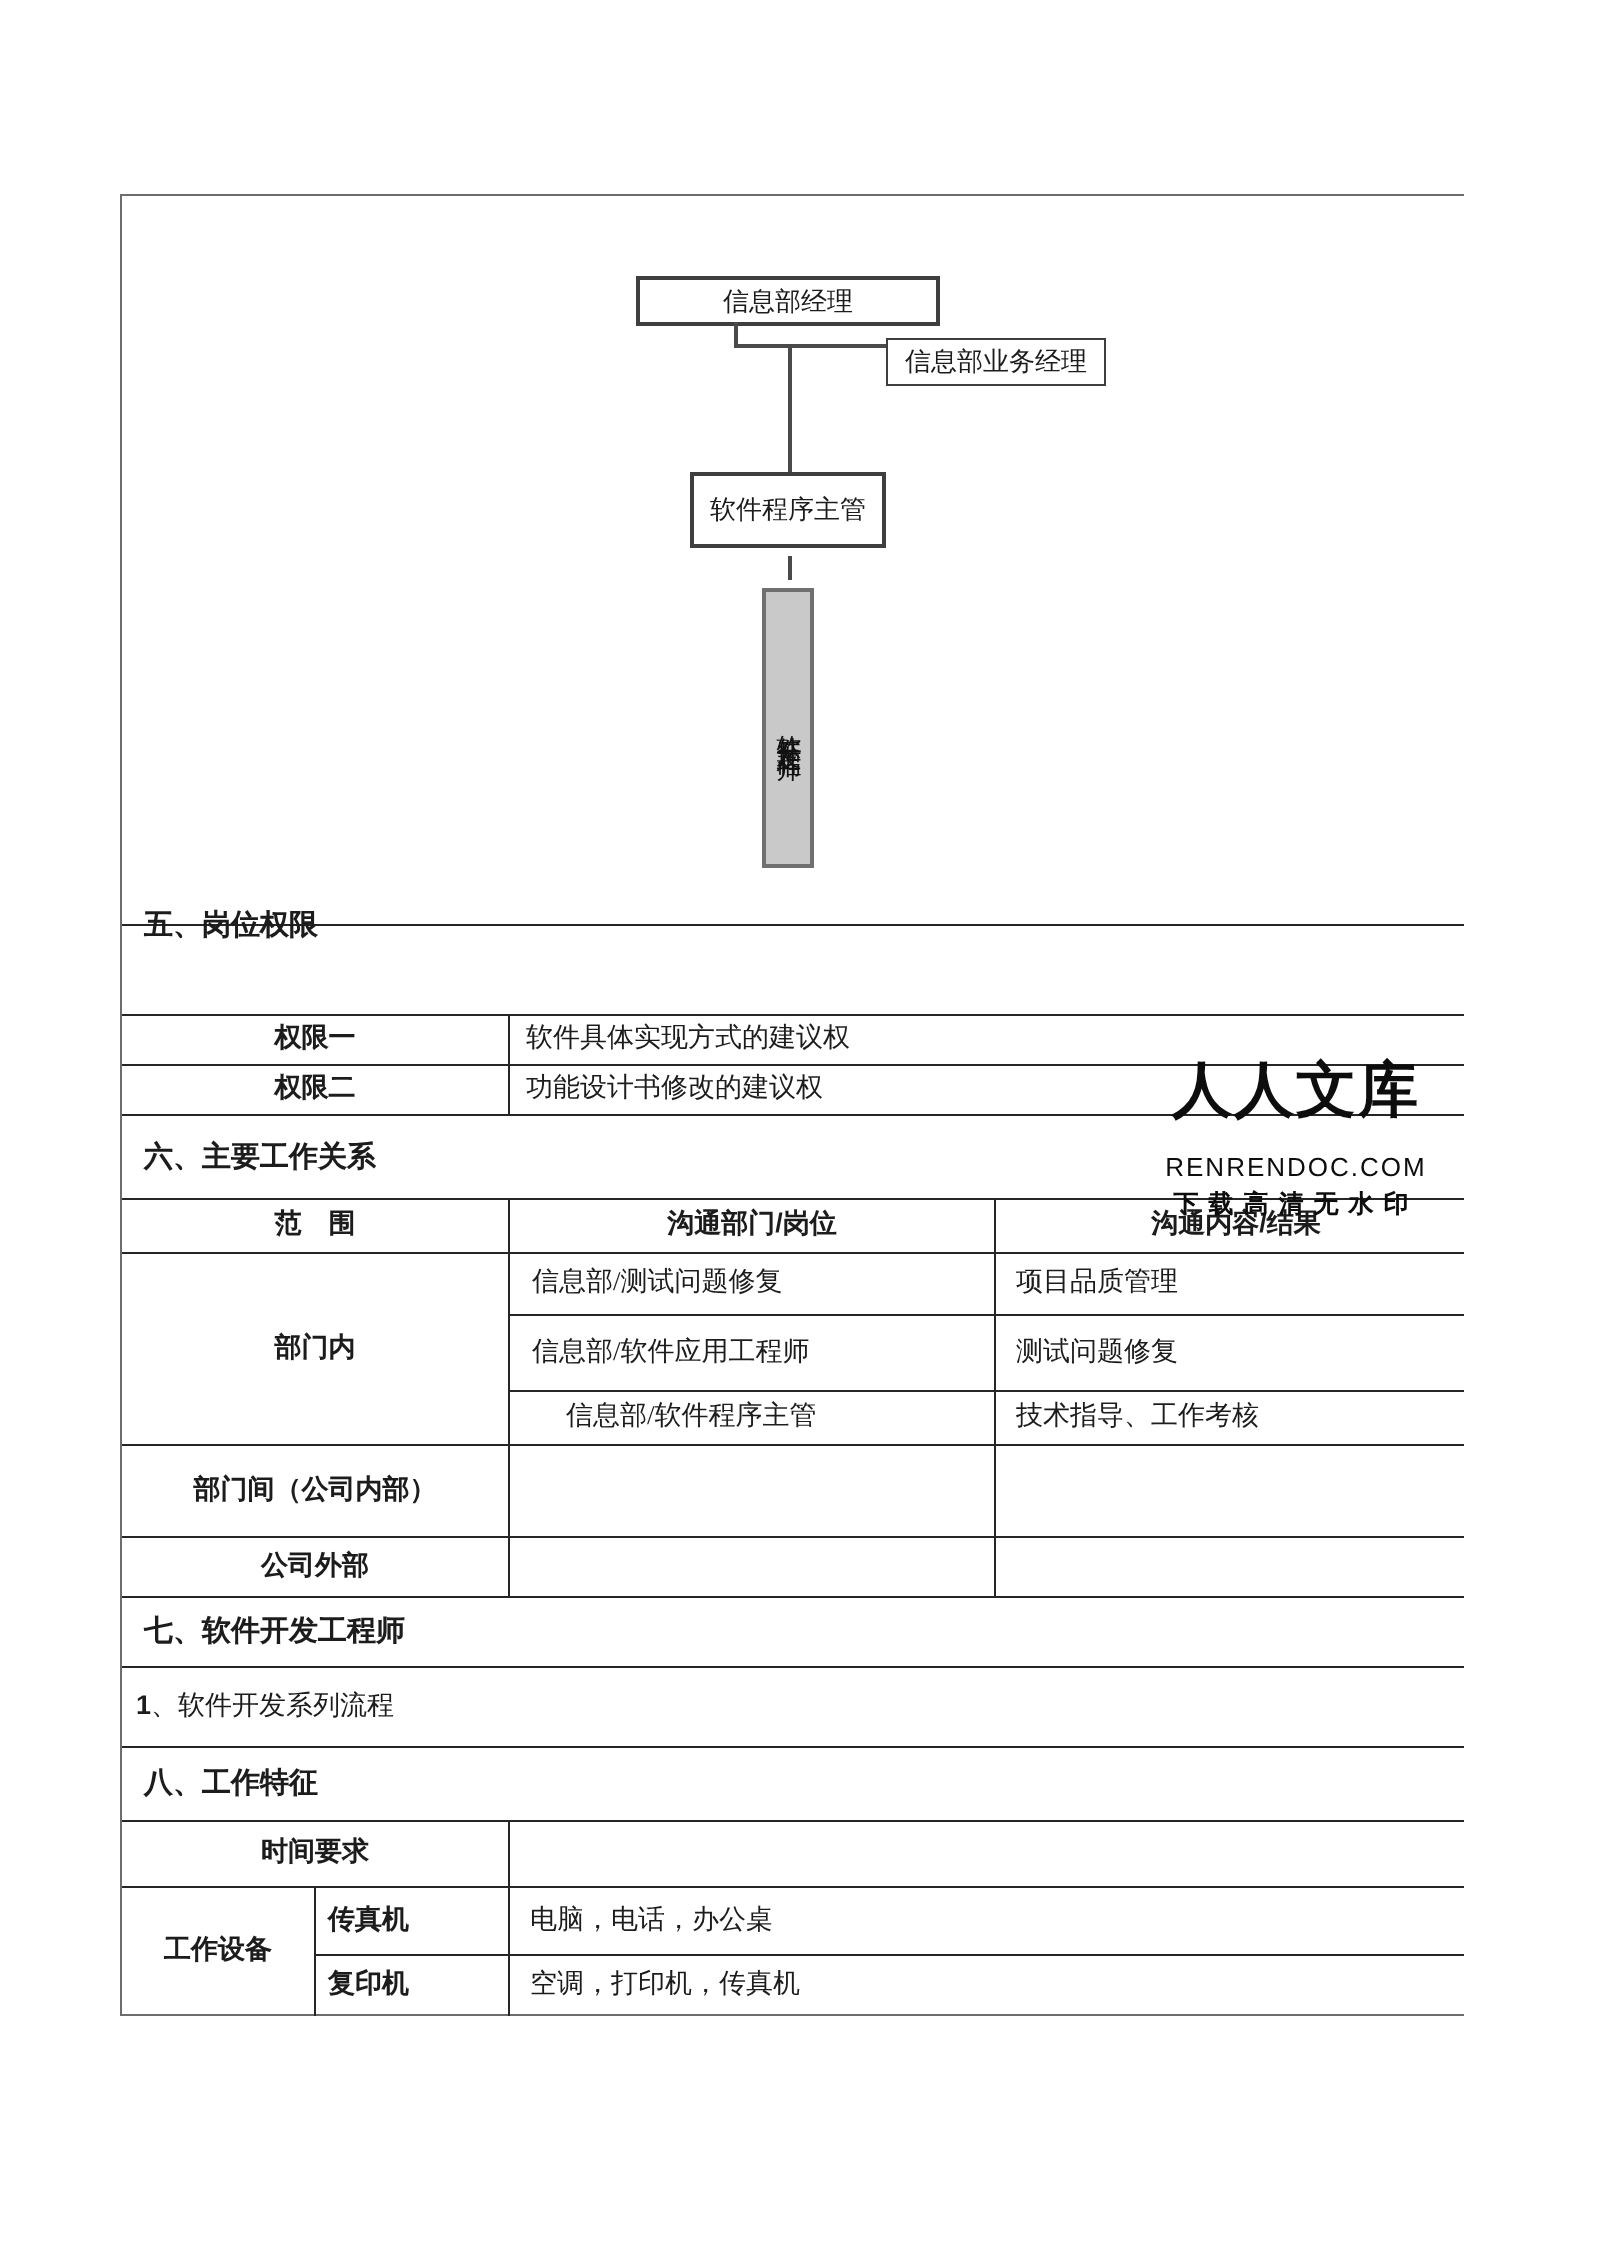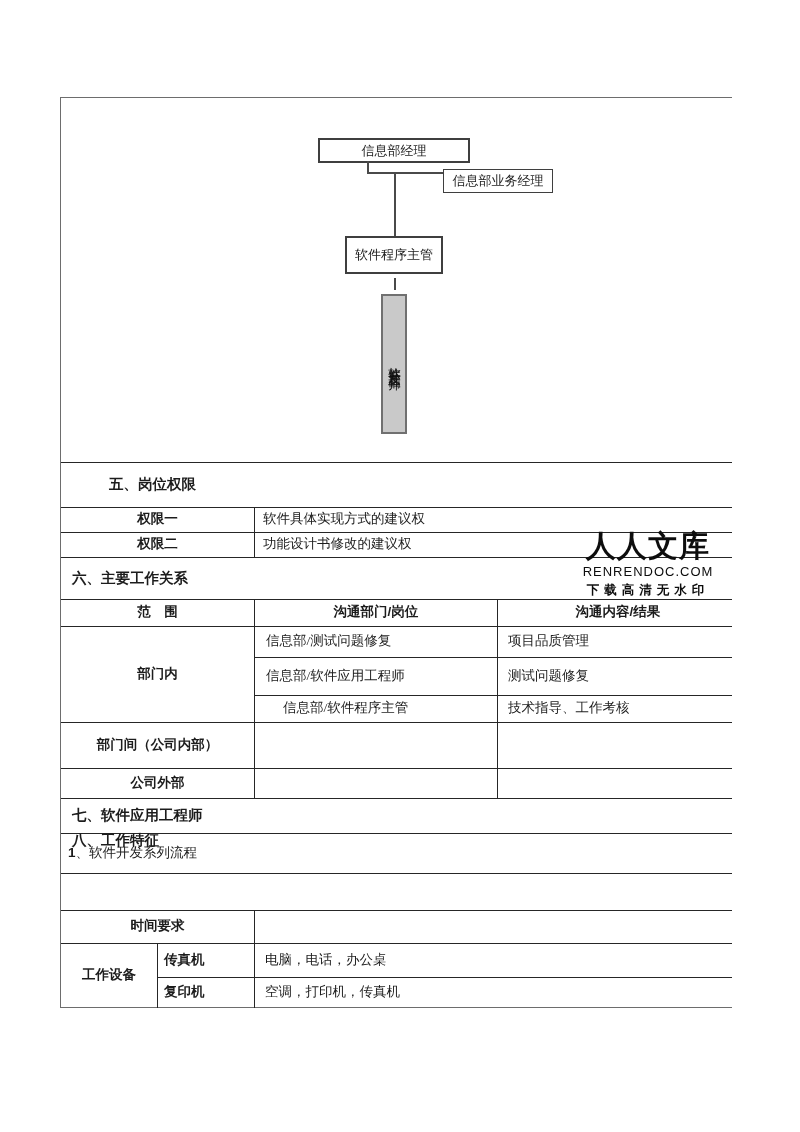--- a/index.html
+++ b/index.html
@@ -15,21 +15,21 @@
   .sec{position:absolute;display:flex;align-items:center;
        font-family:"Liberation Sans","DejaVu Sans",sans-serif;font-weight:bold;font-size:14.5px;}
   .orgbox{position:absolute;display:flex;align-items:center;justify-content:center;
           border:2px solid #3f3f3f;box-sizing:border-box;background:#ffffff;font-size:13px;}
   .conn{position:absolute;background:#4a4a4a;}
   .vbox{position:absolute;left:381px;top:294px;width:26px;height:140px;background:#c9c9c9;
         border:2px solid #707070;box-sizing:border-box;display:flex;align-items:center;justify-content:center;}
   .vtext{writing-mode:vertical-rl;text-orientation:upright;font-size:12.5px;letter-spacing:2px;color:#111;}
   .wm{position:absolute;left:578px;top:529px;width:140px;text-align:center;z-index:5;color:#0d0d0d;}
   .wm-brand{font-family:"Liberation Serif","DejaVu Serif",serif;font-weight:bold;font-size:30px;line-height:1.1;letter-spacing:1px;white-space:nowrap;}
-  .wm-domain{font-family:"Liberation Sans","DejaVu Sans",sans-serif;font-size:13px;letter-spacing:1px;margin-top:2px;white-space:nowrap;}
+  .wm-domain{font-family:"Liberation Sans","DejaVu Sans",sans-serif;font-size:13px;letter-spacing:1px;margin-top:14px;white-space:nowrap;}
   .wm-tag{font-family:"Liberation Sans","DejaVu Sans",sans-serif;font-size:12.5px;font-weight:bold;letter-spacing:5px;margin-top:3px;white-space:nowrap;}
   .num-b{font-family:"Liberation Sans","DejaVu Sans",sans-serif;font-weight:bold;}
   .twoline{justify-content:center;line-height:22px;}
 </style>
 </head>
 <body>
 
 <div class="page">
 
   <div class="frame"></div>
@@ -69,21 +69,21 @@
   <div class="hl" style="left:61px;top:910px;width:677px;"></div>
   <div class="hl" style="left:61px;top:943px;width:677px;"></div>
   <div class="hl" style="left:157px;top:977px;width:581px;"></div>
 
   <div class="vl" style="left:254px;top:507px;height:50px;"></div>
   <div class="vl" style="left:254px;top:599px;height:199px;"></div>
   <div class="vl" style="left:497px;top:599px;height:199px;"></div>
   <div class="vl" style="left:254px;top:910px;height:98px;"></div>
   <div class="vl" style="left:157px;top:943px;height:65px;"></div>
 
-  <div class="sec" style="left:72px;top:462px;width:400px;height:45px;margin-left:37px;">五、岗位权限</div>
+  <div class="sec" style="left:72px;top:440px;width:400px;height:45px;">五、岗位权限</div>
   <div class="cell label center" style="left:61px;top:507px;width:193px;height:25px;">权限一</div>
   <div class="cell" style="left:263px;top:507px;width:470px;height:25px;">软件具体实现方式的建议权</div>
   <div class="cell label center" style="left:61px;top:532px;width:193px;height:25px;">权限二</div>
   <div class="cell" style="left:263px;top:532px;width:470px;height:25px;">功能设计书修改的建议权</div>
 
   <div class="sec" style="left:72px;top:557px;width:400px;height:42px;">六、主要工作关系</div>
   <div class="cell label center" style="left:61px;top:599px;width:193px;height:27px;">范　围</div>
   <div class="cell label center" style="left:255px;top:599px;width:242px;height:27px;">沟通部门/岗位</div>
   <div class="cell label center" style="left:498px;top:599px;width:240px;height:27px;">沟通内容/结果</div>
 
@@ -94,27 +94,27 @@
   <div class="cell" style="left:508px;top:657px;width:225px;height:38px;">测试问题修复</div>
   <div class="cell" style="left:283px;top:695px;width:225px;height:27px;">信息部/软件程序主管</div>
   <div class="cell" style="left:508px;top:695px;width:225px;height:27px;">技术指导、工作考核</div>
 
   <div class="cell label center twoline" style="left:61px;top:722px;width:193px;height:46px;">
     <span>部门间</span>
     <span>（公司内部）</span>
   </div>
   <div class="cell label center" style="left:61px;top:768px;width:193px;height:30px;">公司外部</div>
 
-  <div class="sec" style="left:72px;top:798px;width:450px;height:35px;">七、软件应用工程师</div>
+  <div class="sec" style="left:72px;top:798px;width:450px;height:35px;">七、软件开发工程师</div>
   <div class="cell" style="left:68px;top:833px;width:500px;height:40px;">
     <span class="num-b">1</span>
       <span>、软件开发系列流程</span>
   </div>
 
-  <div class="sec" style="left:72px;top:822px;width:400px;height:37px;">八、工作特征</div>
+  <div class="sec" style="left:72px;top:873px;width:400px;height:37px;">八、工作特征</div>
   <div class="cell label center" style="left:61px;top:910px;width:193px;height:33px;">时间要求</div>
   <div class="cell label center" style="left:61px;top:943px;width:96px;height:65px;">工作设备</div>
   <div class="cell label" style="left:164px;top:943px;width:88px;height:34px;">传真机</div>
   <div class="cell" style="left:265px;top:943px;width:460px;height:34px;">电脑，电话，办公桌</div>
   <div class="cell label" style="left:164px;top:977px;width:88px;height:31px;">复印机</div>
   <div class="cell" style="left:265px;top:977px;width:460px;height:31px;">空调，打印机，传真机</div>
 
   <div class="wm">
     <div class="wm-brand">人人文库</div>
     <div class="wm-domain">RENRENDOC.COM</div>

